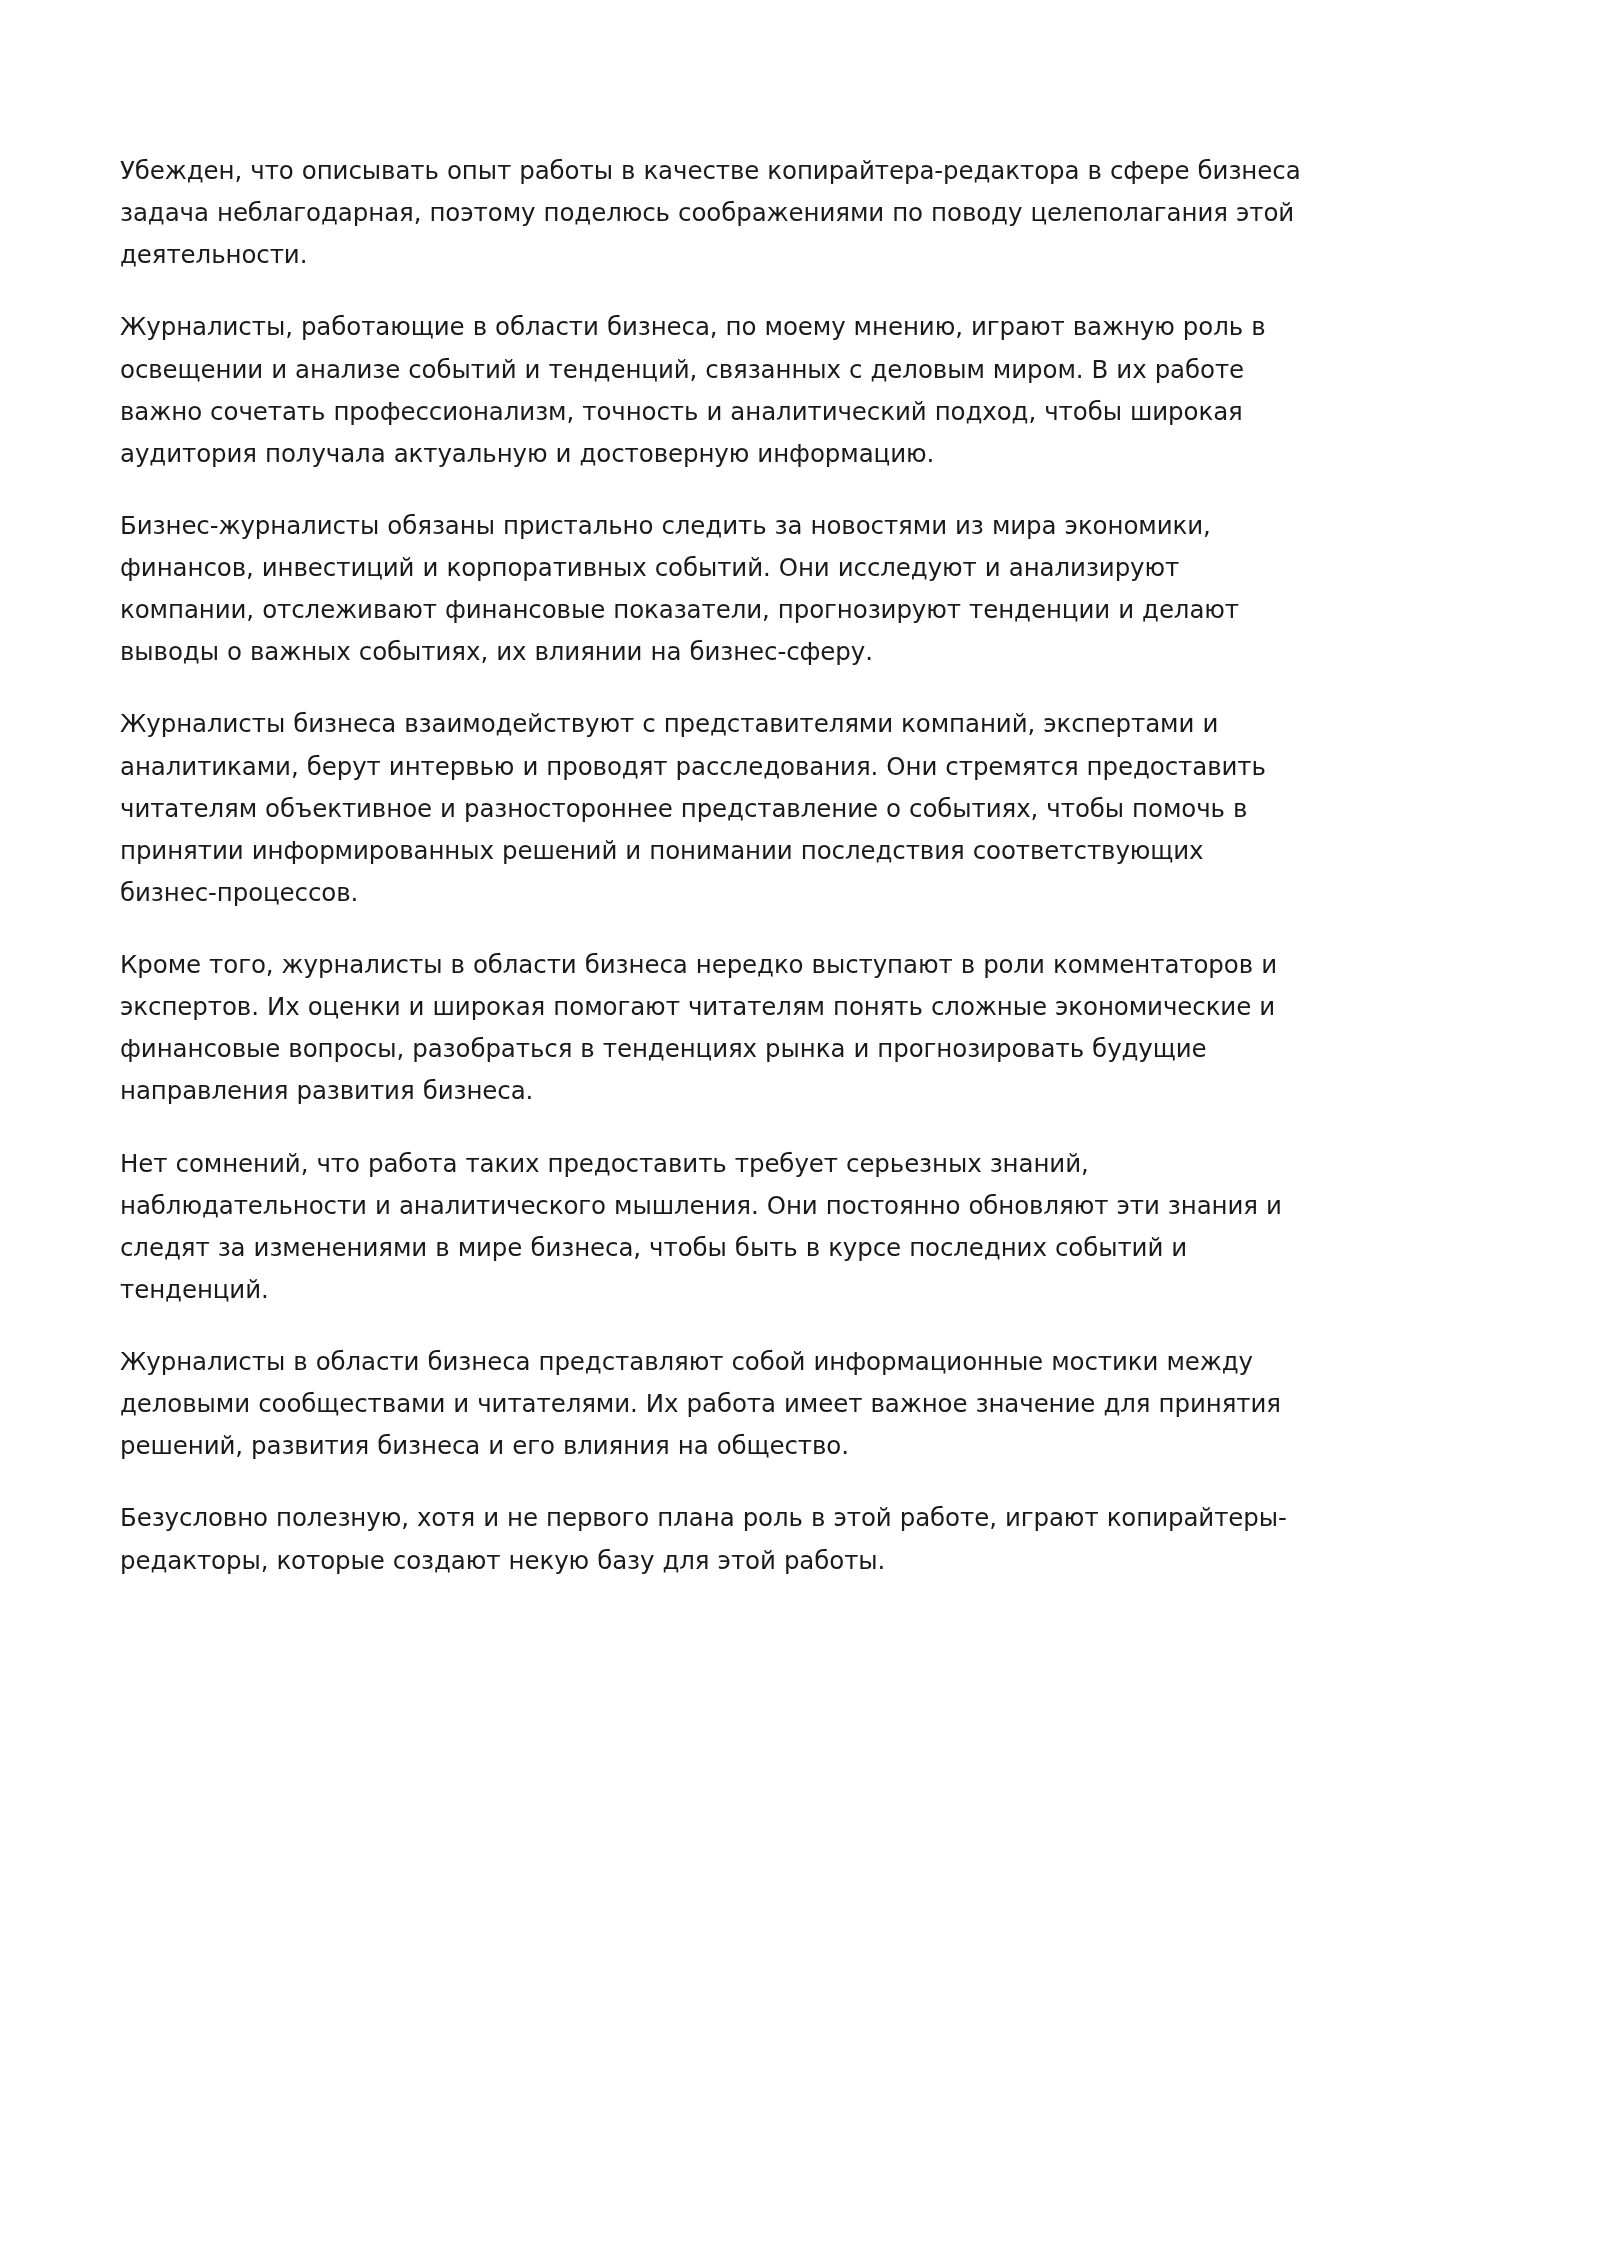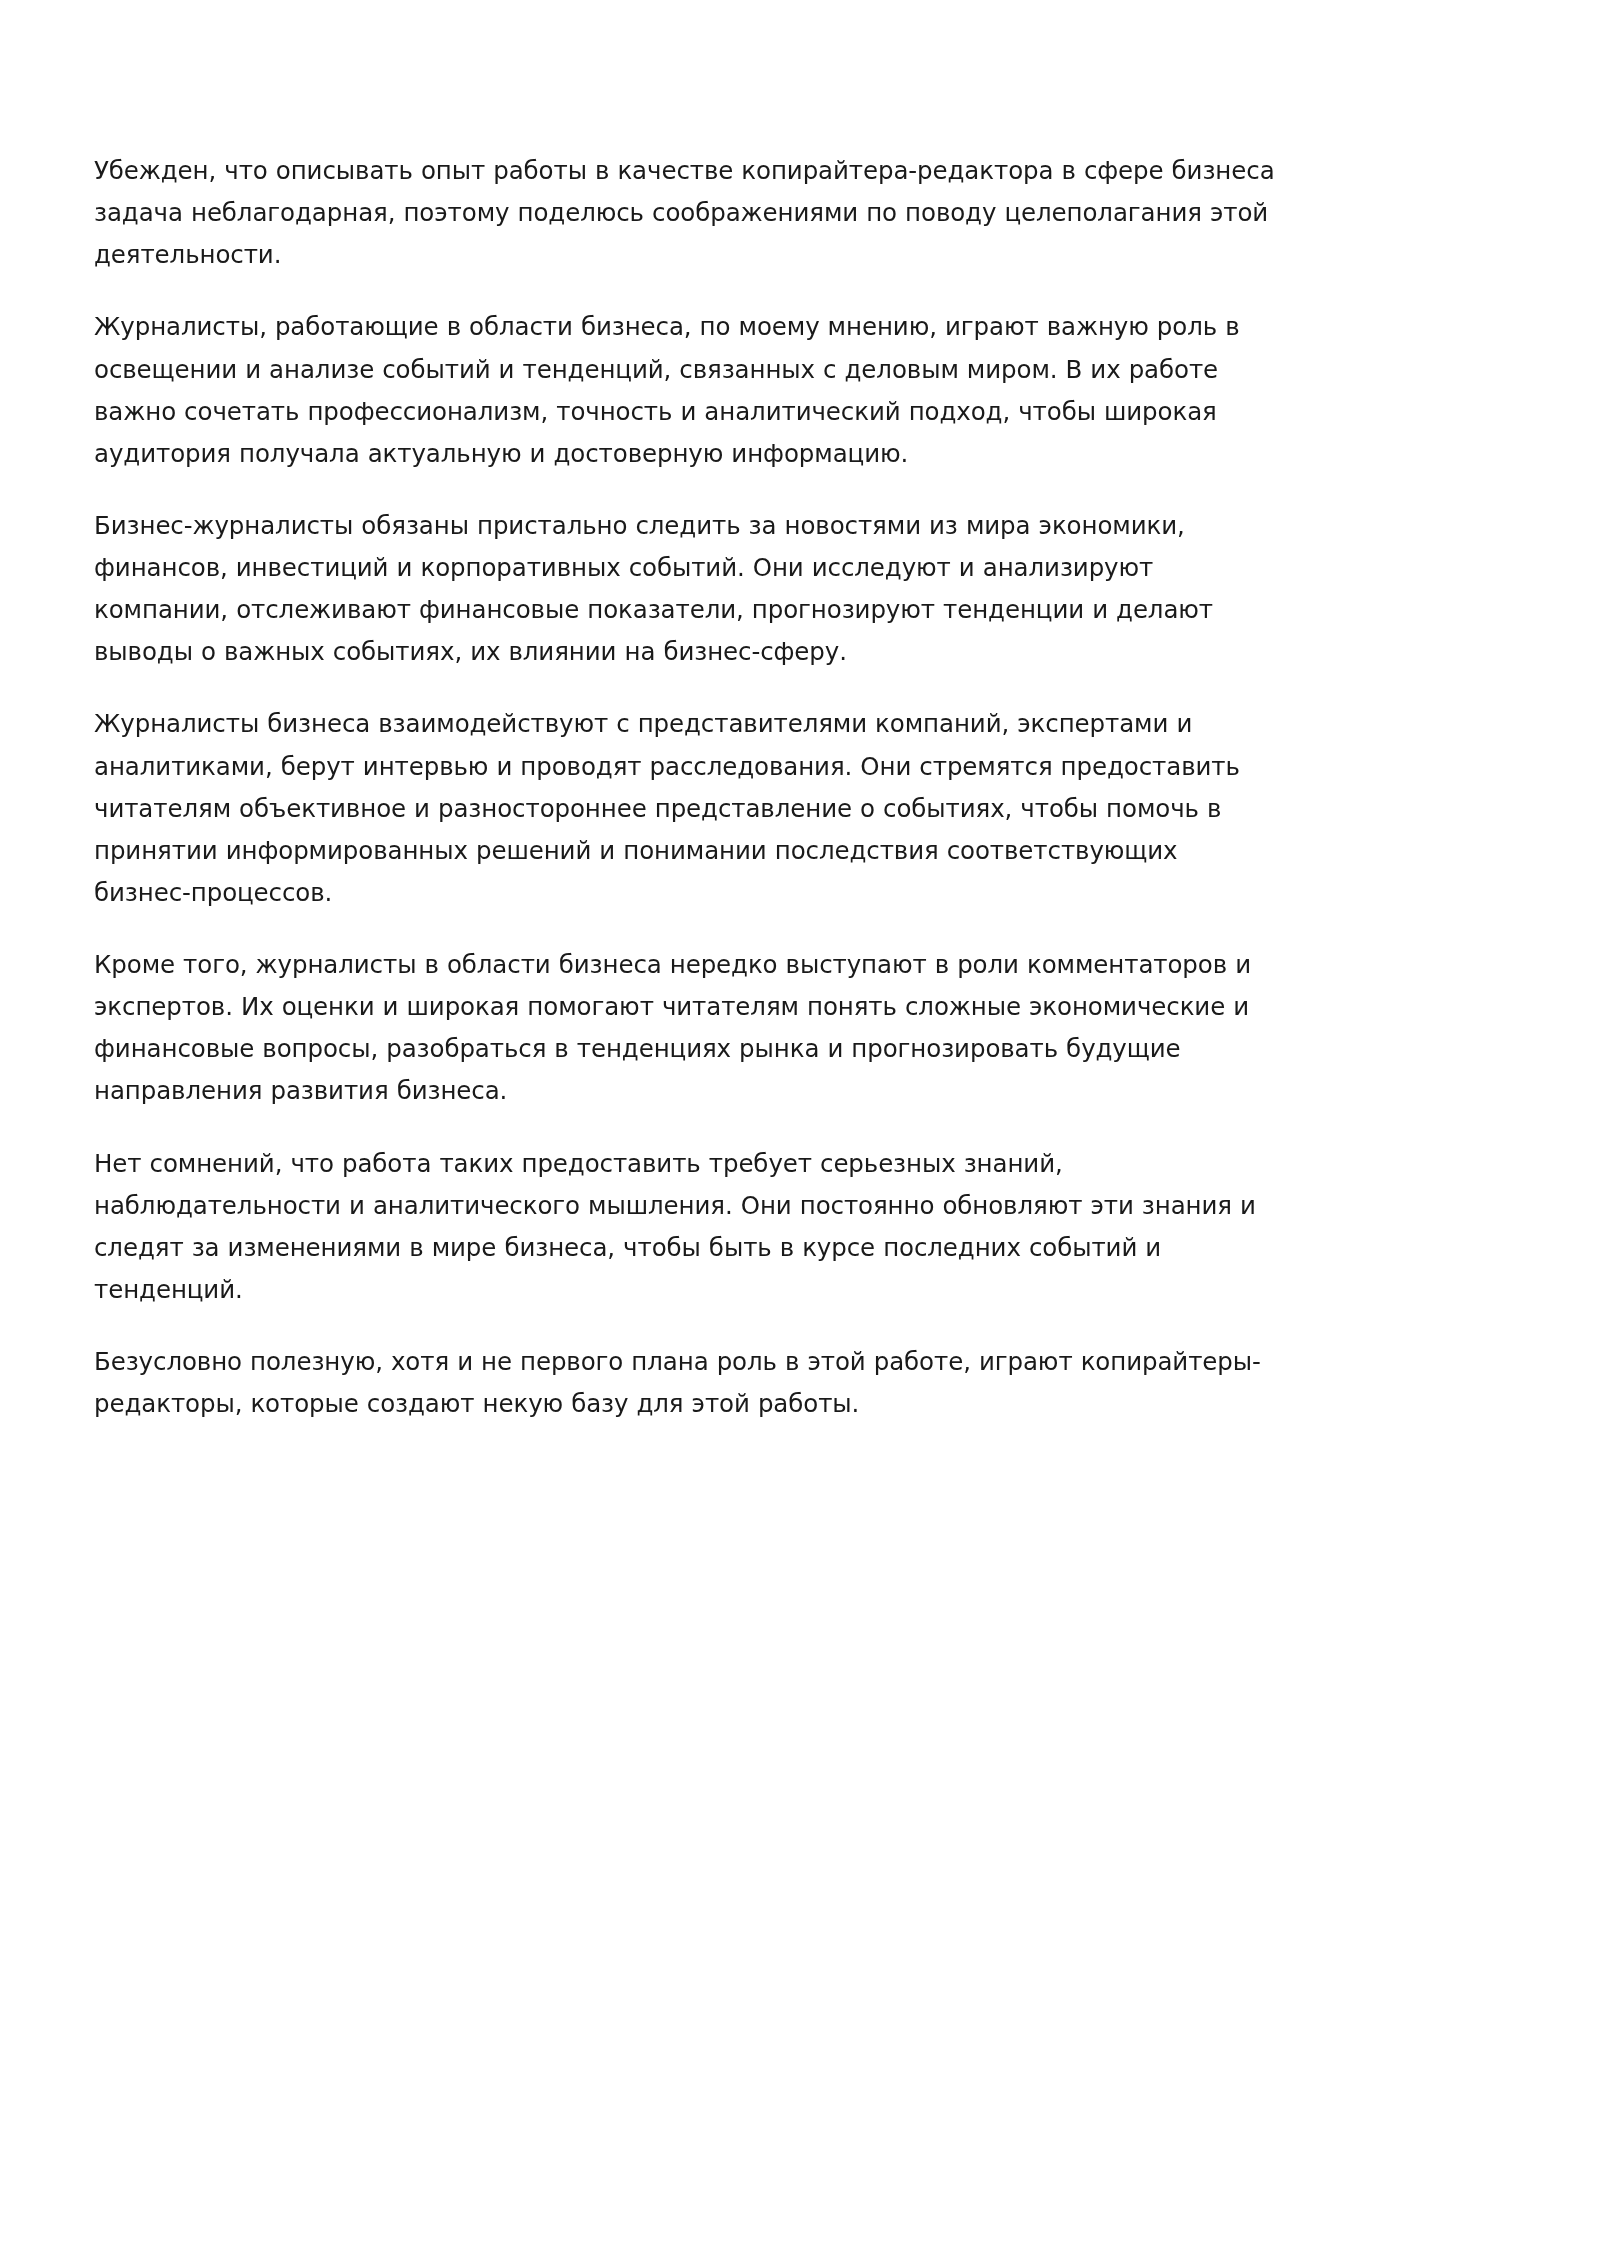--- a/index.html
+++ b/index.html
@@ -10,21 +10,21 @@
   body {
     width: 1600px;
     min-height: 2262px;
     font-family: "DejaVu Sans", sans-serif;
   }
   .page {
     width: 1600px;
     min-height: 2262px;
     background: #ffffff;
     box-sizing: border-box;
-    padding: 150px 210px 120px 94px;
+    padding: 150px 210px 120px 120px;
   }
   .doc-body {
     width: 1185px;
   }
   .para {
     font-family: "DejaVu Sans", sans-serif;
     font-size: 24.5px;
     line-height: 1.72;
     color: #1a1a1a;
     margin: 0 0 30px 0;
@@ -40,15 +40,16 @@
 <body>
 
 <div class="page">
   <div class="doc-body">
     <p class="para">Убежден, что описывать опыт работы в качестве копирайтера-редактора в сфере бизнеса задача неблагодарная, поэтому поделюсь соображениями по поводу целеполагания этой деятельности.</p>
     <p class="para">Журналисты, работающие в области бизнеса, по моему мнению, играют важную роль в освещении и анализе событий и тенденций, связанных с деловым миром. В их работе важно сочетать профессионализм, точность и аналитический подход, чтобы широкая аудитория получала актуальную и достоверную информацию.</p>
     <p class="para">Бизнес-журналисты обязаны пристально следить за новостями из мира экономики, финансов, инвестиций и корпоративных событий. Они исследуют и анализируют компании, отслеживают финансовые показатели, прогнозируют тенденции и делают выводы о важных событиях, их влиянии на бизнес-сферу.</p>
     <p class="para">Журналисты бизнеса взаимодействуют с представителями компаний, экспертами и аналитиками, берут интервью и проводят расследования. Они стремятся предоставить читателям объективное и разностороннее представление о событиях, чтобы помочь в принятии информированных решений и понимании последствия соответствующих бизнес-процессов.</p>
     <p class="para">Кроме того, журналисты в области бизнеса нередко выступают в роли комментаторов и экспертов. Их оценки и широкая помогают читателям понять сложные экономические и финансовые вопросы, разобраться в тенденциях рынка и прогнозировать будущие направления развития бизнеса.</p>
     <p class="para">Нет сомнений, что работа таких предоставить требует серьезных знаний, наблюдательности и аналитического мышления. Они постоянно обновляют эти знания и следят за изменениями в мире бизнеса, чтобы быть в курсе последних событий и тенденций.</p>
+    <p class="para">Журналисты в области бизнеса представляют собой информационные мостики между деловыми сообществами и читателями. Их работа имеет важное значение для принятия решений, развития бизнеса и его влияния на общество.</p>
     <p class="para">Безусловно полезную, хотя и не первого плана роль в этой работе, играют копирайтеры-редакторы, которые создают некую базу для этой работы.</p>
   </div>
 </div>
 
 </body></html>

